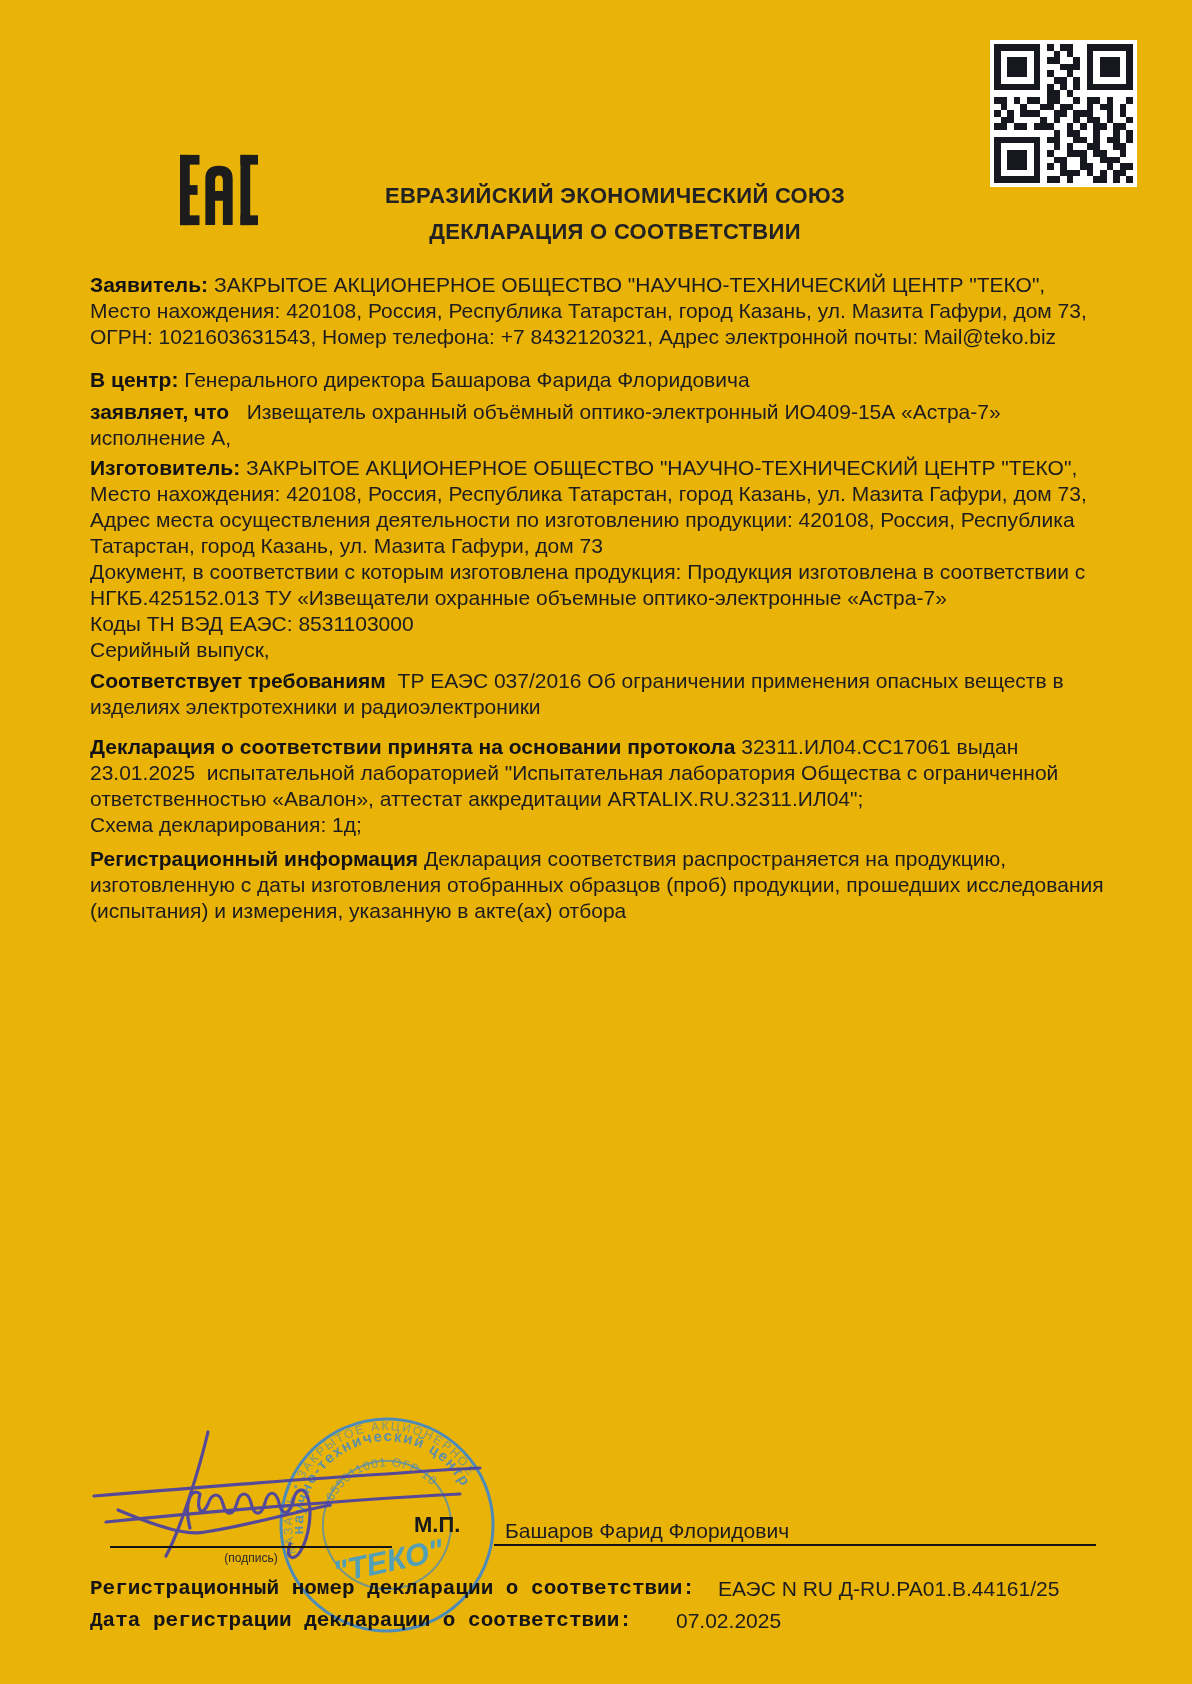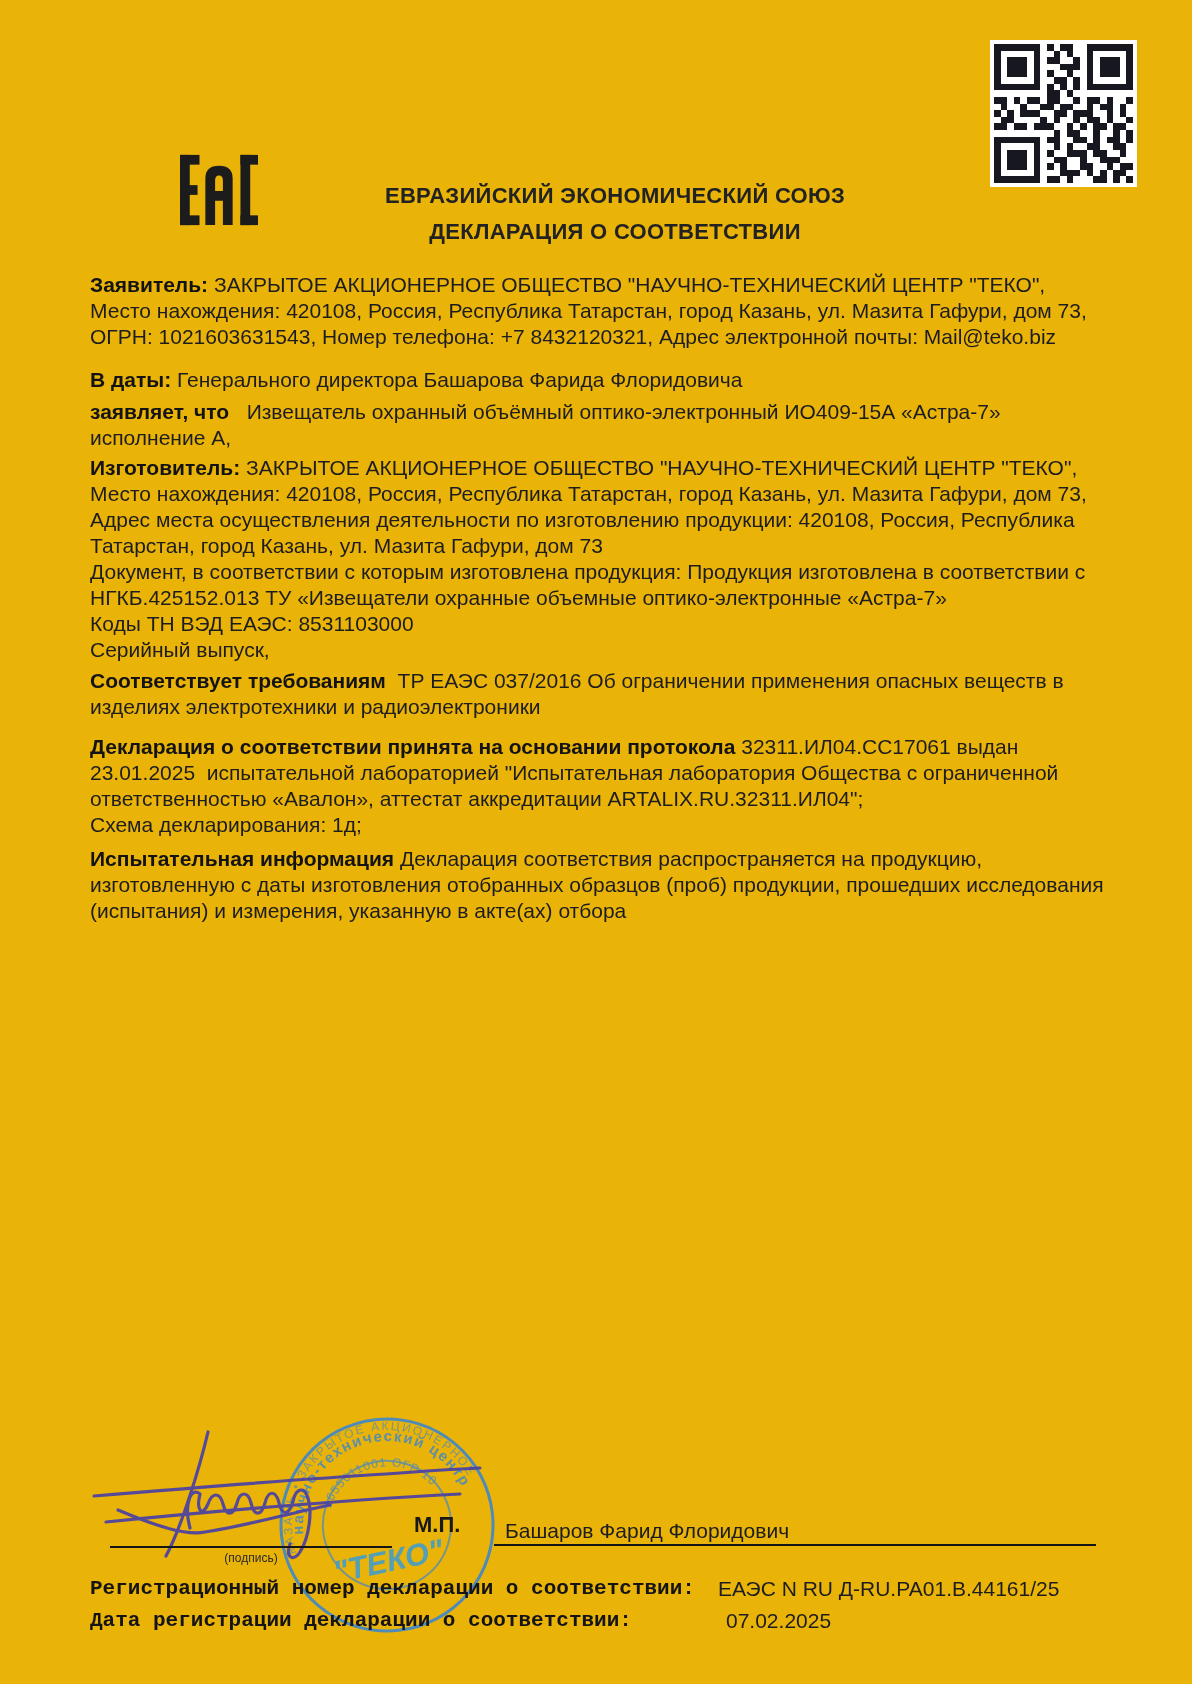--- a/index.html
+++ b/index.html
@@ -295,31 +295,31 @@
         <rect x="105.6" y="132" width="6.6" height="6.6"></rect>
         <rect x="118.8" y="132" width="6.6" height="6.6"></rect>
         <rect x="132" y="132" width="6.6" height="6.6"></rect>
       </svg></div>
 
   <div class="abs title" style="top:183px;">ЕВРАЗИЙСКИЙ ЭКОНОМИЧЕСКИЙ СОЮЗ</div>
   <div class="abs title" style="top:219px;">ДЕКЛАРАЦИЯ О СООТВЕТСТВИИ</div>
 
   <p class="abs para" style="top:272px;"><b>Заявитель:</b><span> ЗАКРЫТОЕ АКЦИОНЕРНОЕ ОБЩЕСТВО "НАУЧНО-ТЕХНИЧЕСКИЙ ЦЕНТР "ТЕКО", Место нахождения: 420108, Россия, Республика Татарстан, город Казань, ул. Мазита Гафури, дом 73, ОГРН: 1021603631543, Номер телефона: +7 8432120321, Адрес электронной почты: Mail@teko.biz</span></p>
 
-  <p class="abs para" style="top:367px;"><b>В даты:</b><span> Генерального директора Башарова Фарида Флоридовича</span></p>
+  <p class="abs para" style="top:367px;"><b>В центр:</b><span> Генерального директора Башарова Фарида Флоридовича</span></p>
 
   <p class="abs para" style="top:399px;"><b>заявляет, что</b><span>&nbsp;&nbsp; Извещатель охранный объёмный оптико-электронный ИО409-15А «Астра-7» исполнение А,</span></p>
 
   <p class="abs para" style="top:455px;"><b>Изготовитель:</b><span> ЗАКРЫТОЕ АКЦИОНЕРНОЕ ОБЩЕСТВО "НАУЧНО-ТЕХНИЧЕСКИЙ ЦЕНТР "ТЕКО", Место нахождения: 420108, Россия, Республика Татарстан, город Казань, ул. Мазита Гафури, дом 73, Адрес места осуществления деятельности по изготовлению продукции: 420108, Россия, Республика Татарстан, город Казань, ул. Мазита Гафури, дом 73</span><br><span>Документ, в соответствии с которым изготовлена продукция: Продукция изготовлена в соответствии с НГКБ.425152.013 ТУ «Извещатели охранные объемные оптико-электронные «Астра-7»</span><br><span>Коды ТН ВЭД ЕАЭС: 8531103000</span><br><span>Серийный выпуск,</span></p>
 
   <p class="abs para" style="top:668px;"><b>Соответствует требованиям</b><span>&nbsp; ТР ЕАЭС 037/2016 Об ограничении применения опасных веществ в изделиях электротехники и радиоэлектроники</span></p>
 
   <p class="abs para" style="top:734px;"><b>Декларация о соответствии принята на основании протокола</b><span> 32311.ИЛ04.СС17061 выдан 23.01.2025&nbsp; испытательной лабораторией "Испытательная лаборатория Общества с ограниченной ответственностью «Авалон», аттестат аккредитации ARTALIX.RU.32311.ИЛ04";</span><br><span>Схема декларирования: 1д;</span></p>
 
-  <p class="abs para" style="top:846px;"><b>Испытательная информация</b><span> Декларация соответствия распространяется на продукцию, изготовленную с даты изготовления отобранных образцов (проб) продукции, прошедших исследования (испытания) и измерения, указанную в акте(ах) отбора</span></p>
+  <p class="abs para" style="top:846px;"><b>Регистрационный информация</b><span> Декларация соответствия распространяется на продукцию, изготовленную с даты изготовления отобранных образцов (проб) продукции, прошедших исследования (испытания) и измерения, указанную в акте(ах) отбора</span></p>
 
 
   <div class="abs" style="left:269px;top:1407px;">
     <svg width="236" height="236" viewBox="-118 -118 236 236">
       <g transform="rotate(-28)" opacity="0.88">
         <circle r="106" fill="none" stroke="#3a86d0" stroke-width="3"></circle>
         <circle r="64" fill="none" stroke="#3a86d0" stroke-width="2" opacity="0.75"></circle>
         <defs>
           <path id="arcOuter" d="M -95,0 A 95,95 0 1 1 95,0"></path>
           <path id="arcMid" d="M -84,0 A 84,84 0 1 1 84,0"></path>
@@ -354,15 +354,15 @@
   <div class="abs mp" style="left:414px;top:1512px;">М.П.</div>
   <div class="abs name" style="left:505px;top:1519px;">Башаров Фарид Флоридович</div>
 
   <div class="abs sig-line" style="left:110px;top:1546px;width:282px;"></div>
   <div class="abs sig-line" style="left:494px;top:1544px;width:602px;"></div>
   <div class="abs caption" style="left:110px;top:1551px;width:282px;">(подпись)</div>
 
   <div class="abs reg-label" style="left:90px;top:1577px;">Регистрационный номер декларации о соответствии:</div>
   <div class="abs reg-value" style="left:718px;top:1577px;">ЕАЭС N RU Д-RU.РА01.В.44161/25</div>
   <div class="abs reg-label" style="left:90px;top:1609px;">Дата регистрации декларации о соответствии:</div>
-  <div class="abs reg-value" style="left:726px;top:1609px;">07.02.2025</div>
+  <div class="abs reg-value" style="left:676px;top:1609px;">07.02.2025</div>
 
 </div>
 
 </body></html>

